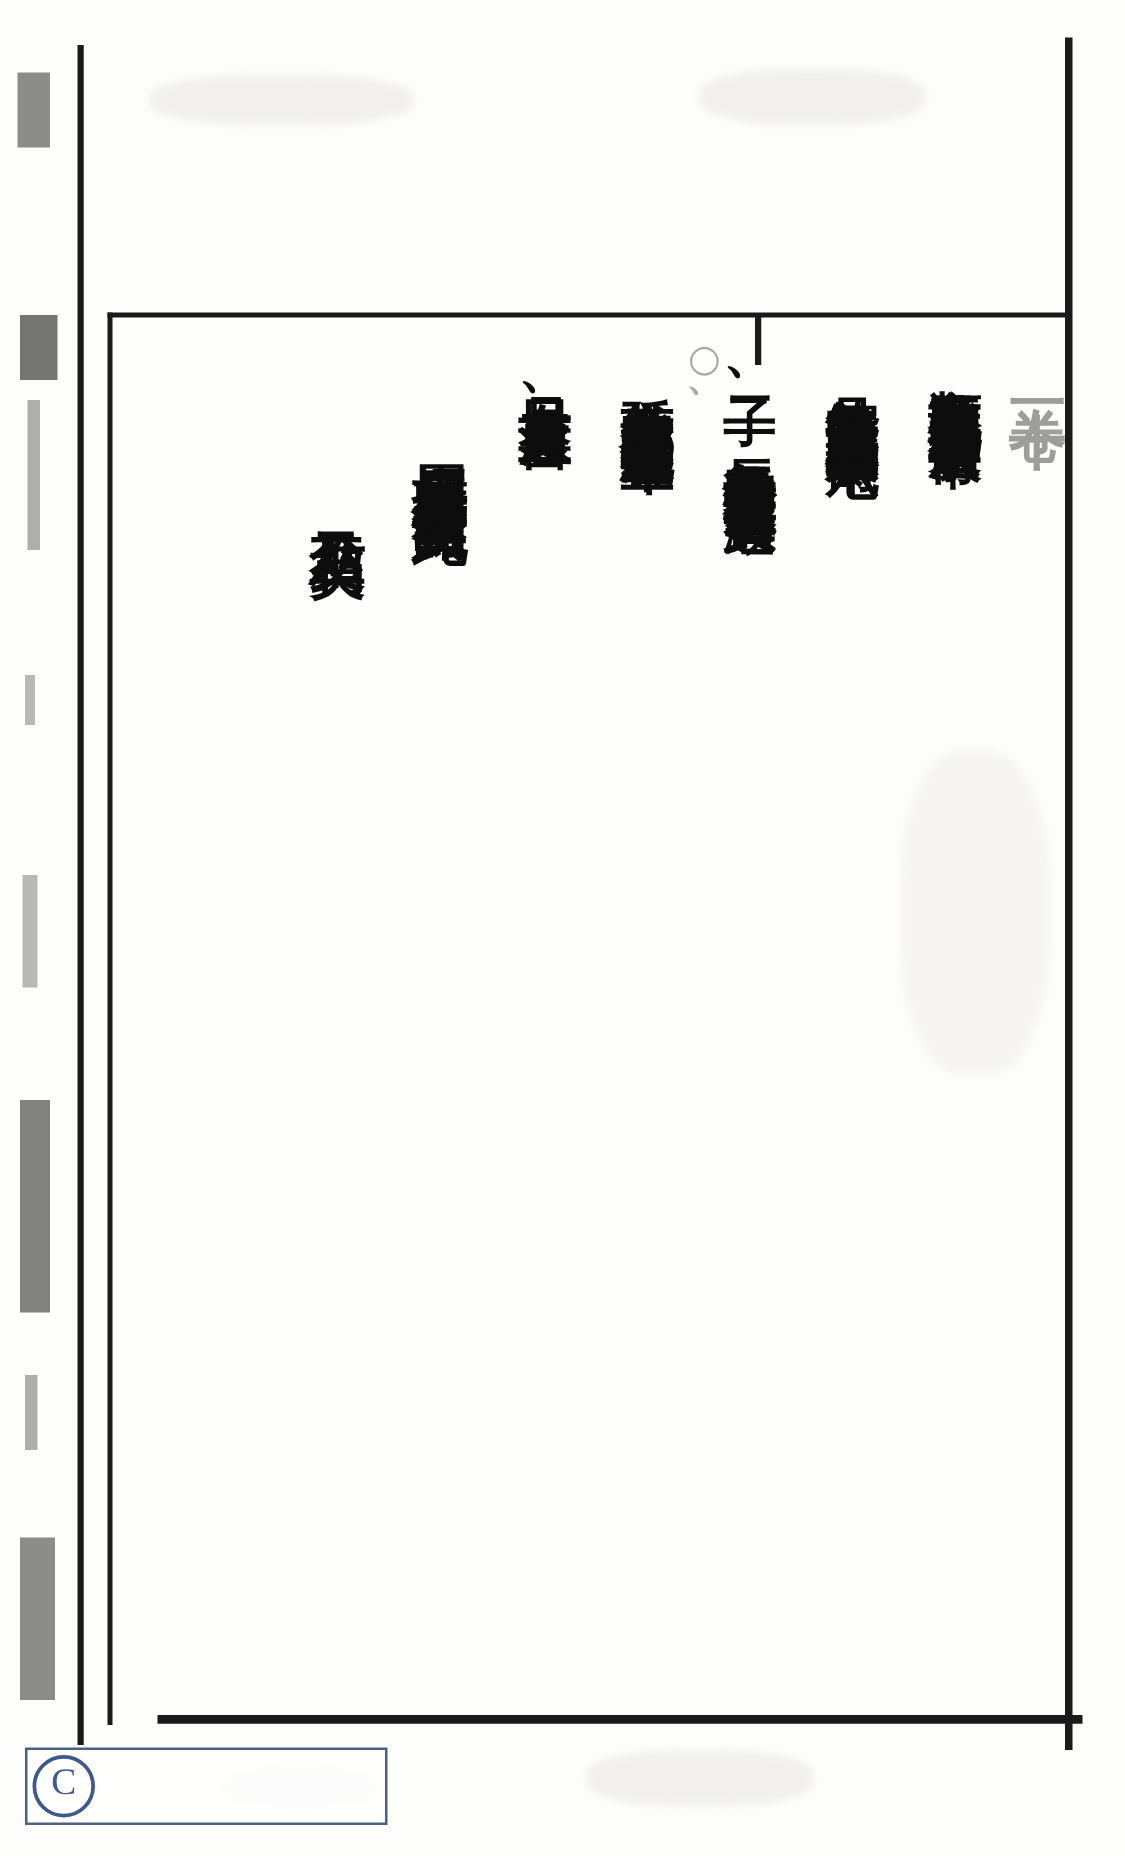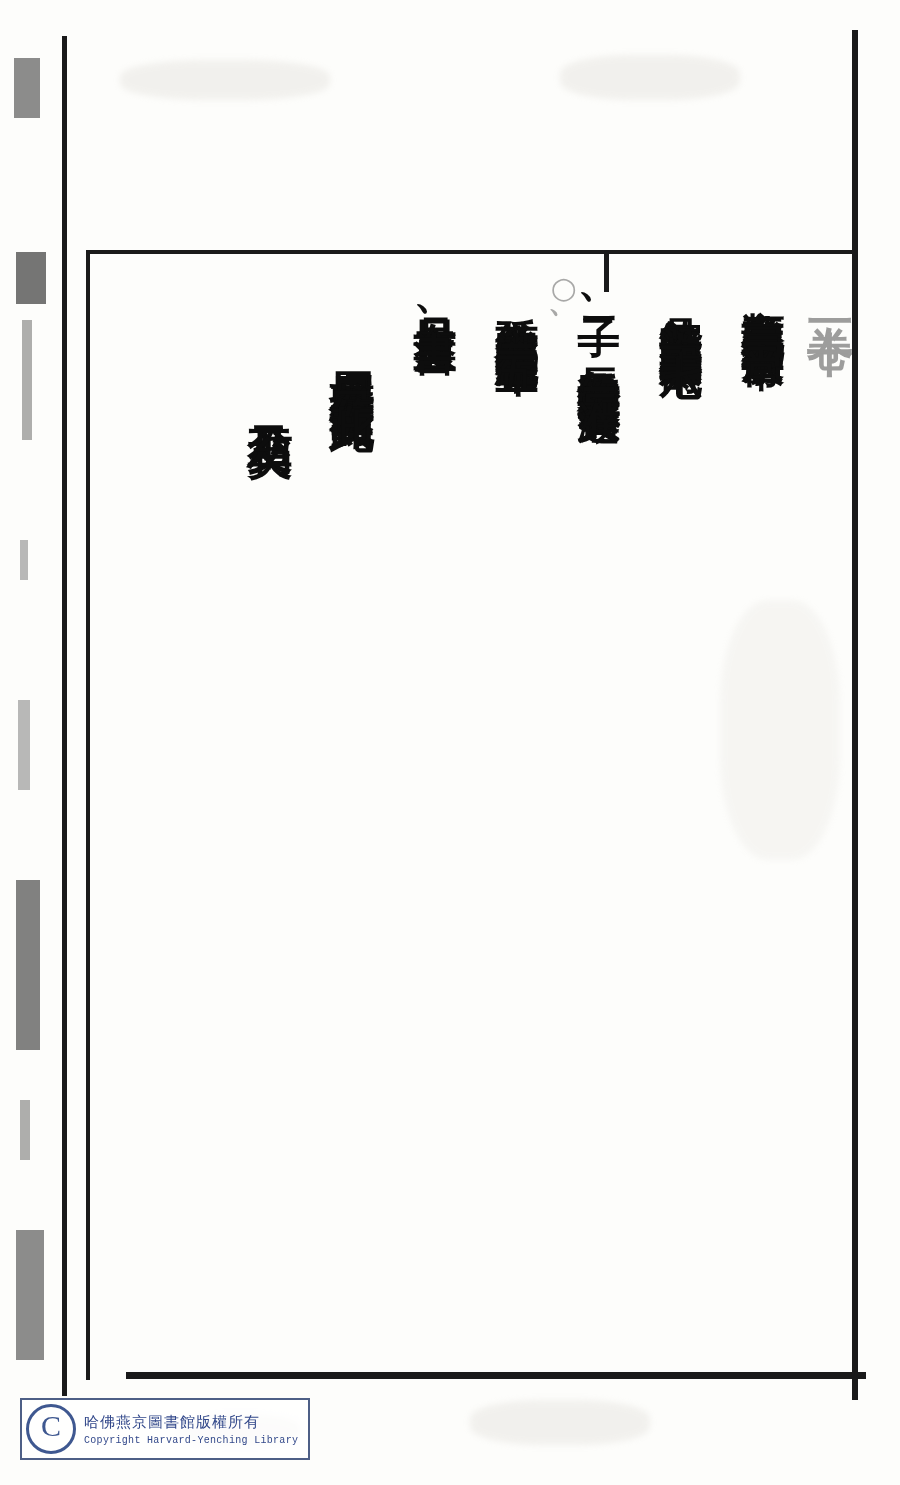--- a/index.html
+++ b/index.html
@@ -155,19 +155,15 @@
   <div class="col main" style="left:496px;top:284px;height:1075px;">延芳中癸卯鄉試次安貞適儲悲成化二十三年五</div>
 
   <div class="col main" style="left:414px;top:284px;height:1075px;">月日女賽貞泣血書、</div>
 
   <div class="col heavy" style="left:330px;top:336px;height:1030px;">周擇肅日只將孝廉作題目筆筆勾出有女如此</div>
 
   <div class="col heavy" style="left:248px;top:390px;height:980px;">乃父不朽矣</div>
 
   <div id="stamp">
     <div class="c-mark">C</div>
-    <div class="c-text">
-      <div class="c-cn">哈佛燕京圖書館版權所有</div>
-      <div class="c-en">Copyright Harvard-Yenching Library</div>
-    </div>
   </div>
 
 </div>
 
 </body></html>

